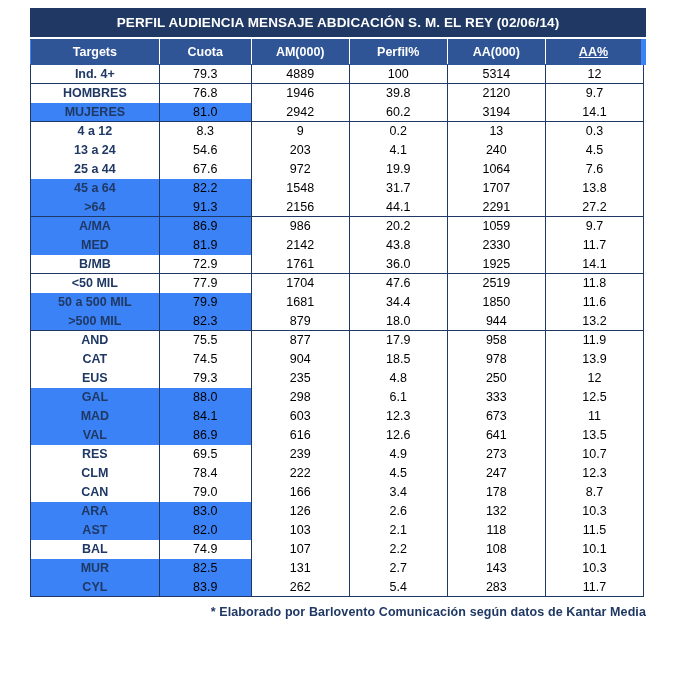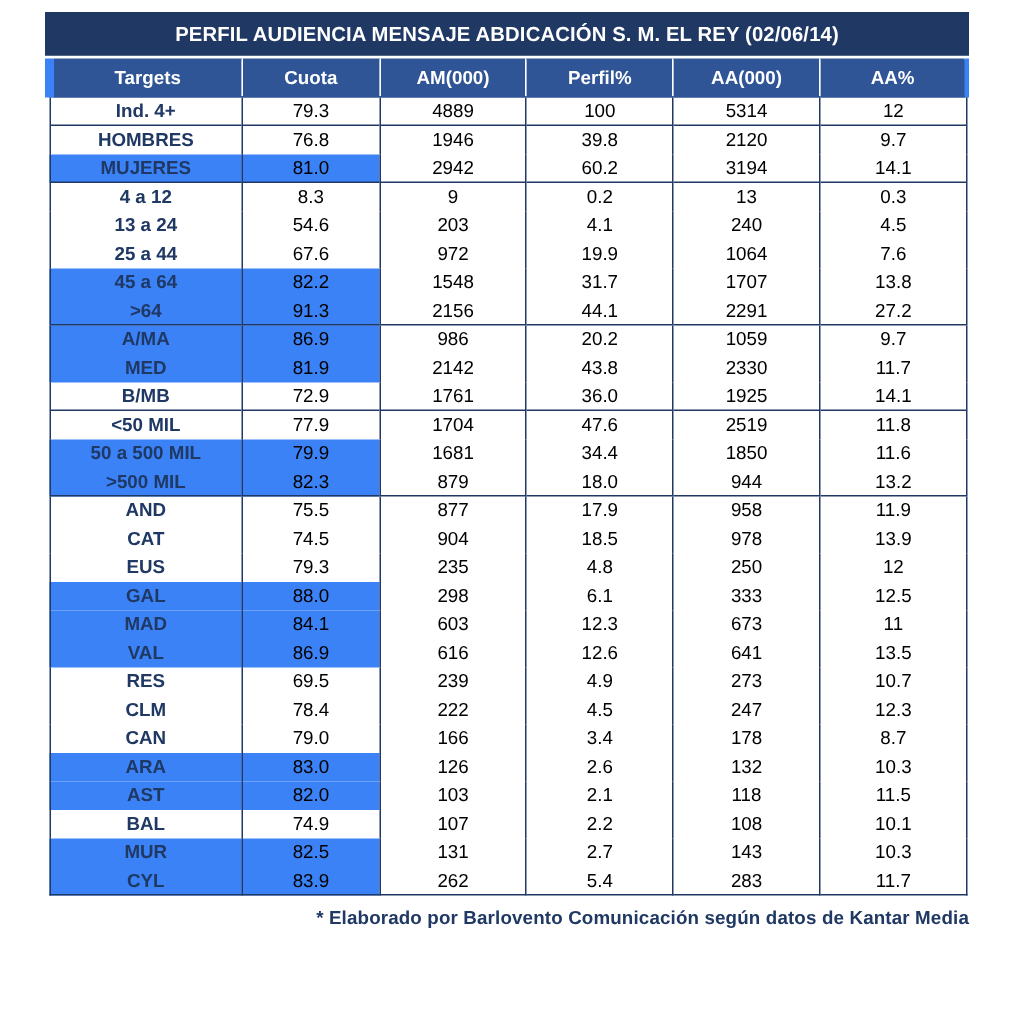--- a/index.html
+++ b/index.html
@@ -41,22 +41,22 @@
     color: #ffffff;
     font-weight: bold;
     font-size: 12.5px;
     padding: 5px 0 5px 0;
     border-left: 1px solid #ffffff;
     border-right: 1px solid #ffffff;
     border-top: 1px solid #2f5597;
     border-bottom: 1px solid #2f5597;
     text-align: center;
   }
-  table.data th.first { border-left: 6px solid #3b82f6; }
-  table.data th.last { border-right: 3px solid #3b82f6; }
+  table.data th.first { border-left: 1px solid #3b82f6; }
+  table.data th.last { border-right: 5px solid #3b82f6; text-decoration: underline; }
 
   table.data td {
     font-size: 12.5px;
     text-align: center;
     padding: 2px 0 2px 0;
     height: 19px;
     box-sizing: border-box;
     border-left: 1px solid #1f3864;
     border-right: 1px solid #1f3864;
   }

